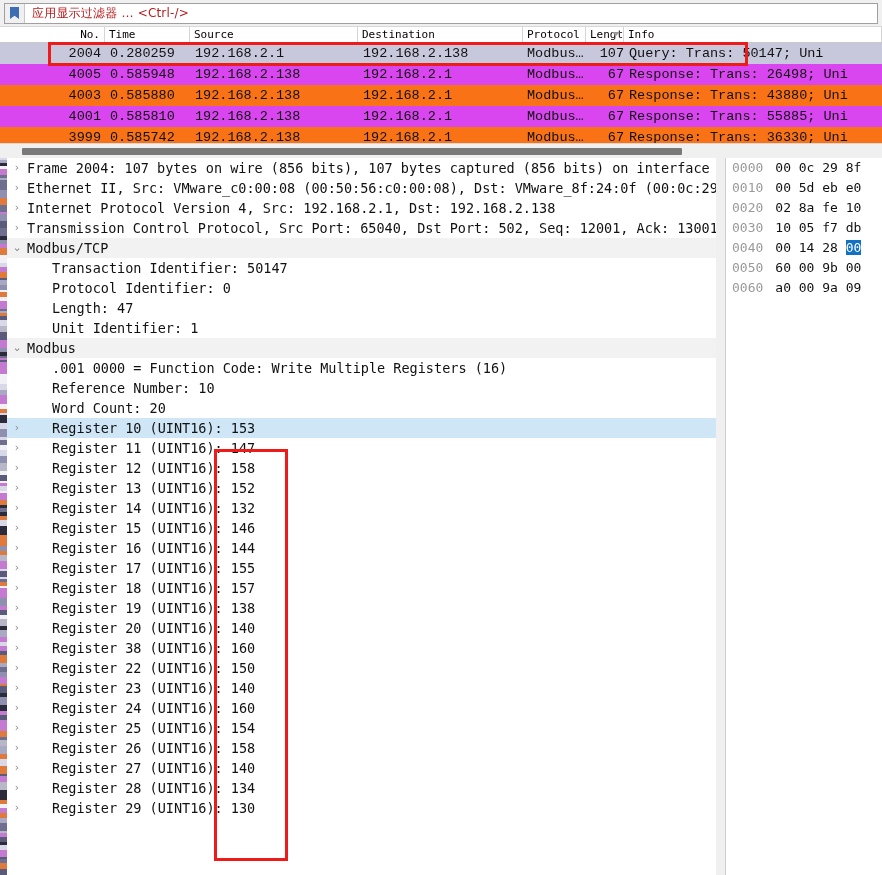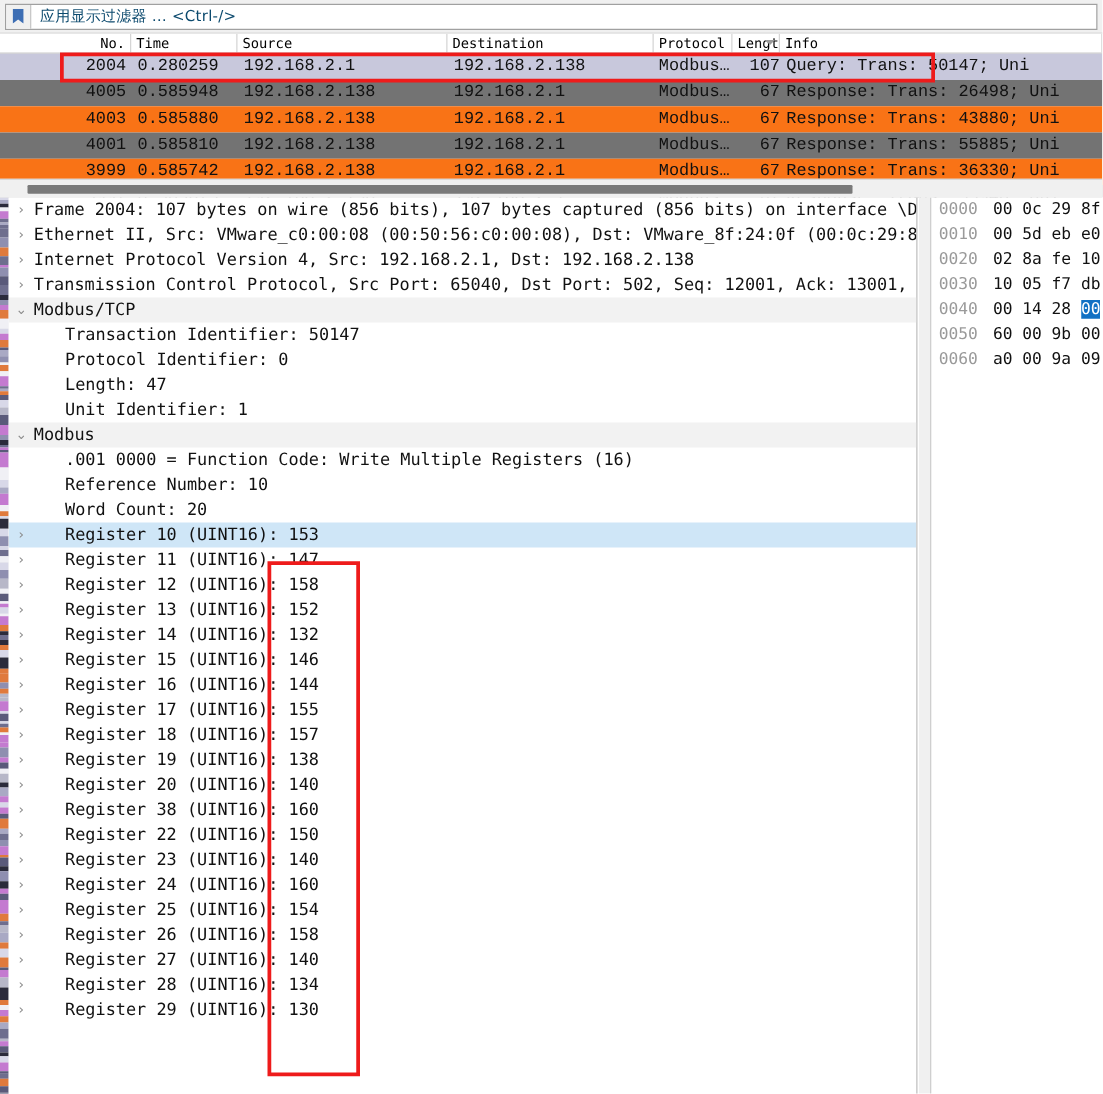--- a/index.html
+++ b/index.html
@@ -41,21 +41,21 @@
   }
   .bookmark-glyph {
     width: 9px; height: 12px;
     background: #3d6eb4;
     clip-path: polygon(0 0, 100% 0, 100% 100%, 50% 72%, 0 100%);
   }
   .filter-placeholder {
     padding-left: 7px;
     font-family: "DejaVu Sans", sans-serif;
     font-size: 12px;
-    color: #0c4a6e;
+    color: #b91c1c;
     white-space: nowrap;
     letter-spacing: 0.2px;
   }
 
   
   .packet-list {
     position: absolute; left: 0; top: 27px;
     width: 882px; height: 131px;
     background: #ffffff;
     overflow: hidden;
@@ -88,21 +88,21 @@
   .prow {
     display: flex;
     height: 21px;
     font-family: Liberation Mono, monospace;
     font-size: 13.5px;
     line-height: 21px;
     color: #111;
     white-space: nowrap;
   }
   .prow.selected { background: #c8c8dc; }
-  .prow.alt      { background: #737373; }
+  .prow.alt      { background: #d946ef; }
   .prow.plain    { background: #f97316; }
   .pcell { overflow: hidden; white-space: nowrap; }
   .c-no    { width: 105px; text-align: right; padding-right: 4px; }
   .c-time  { width: 85px;  padding-left: 5px; }
   .c-src   { width: 168px; padding-left: 5px; }
   .c-dst   { width: 165px; padding-left: 5px; }
   .c-proto { width: 63px;  padding-left: 4px; }
   .c-len   { width: 38px;  text-align: right; }
   .c-info  { flex: 1 1 auto; padding-left: 5px; }
 
@@ -162,21 +162,21 @@
     font-size: 11px;
     vertical-align: top;
   }
   .trow.proto-open { background: #f2f2f2; }
   .trow.sel { background: #cfe6f7; }
   .trow .indent1 { display: inline-block; width: 25px; }
   .label-txt { display: inline-block; }
 
   
   .hex-pane {
-    position: absolute; left: 735px; top: 0;
+    position: absolute; left: 716px; top: 0;
     width: 147px; height: 717px;
     background: #ffffff;
     overflow: hidden;
   }
   .hex-gutter {
     position: absolute; left: 0; top: 0;
     width: 10px; height: 717px;
     background: #f0f0f0;
     border-right: 1px solid #cfcfcf;
   }

